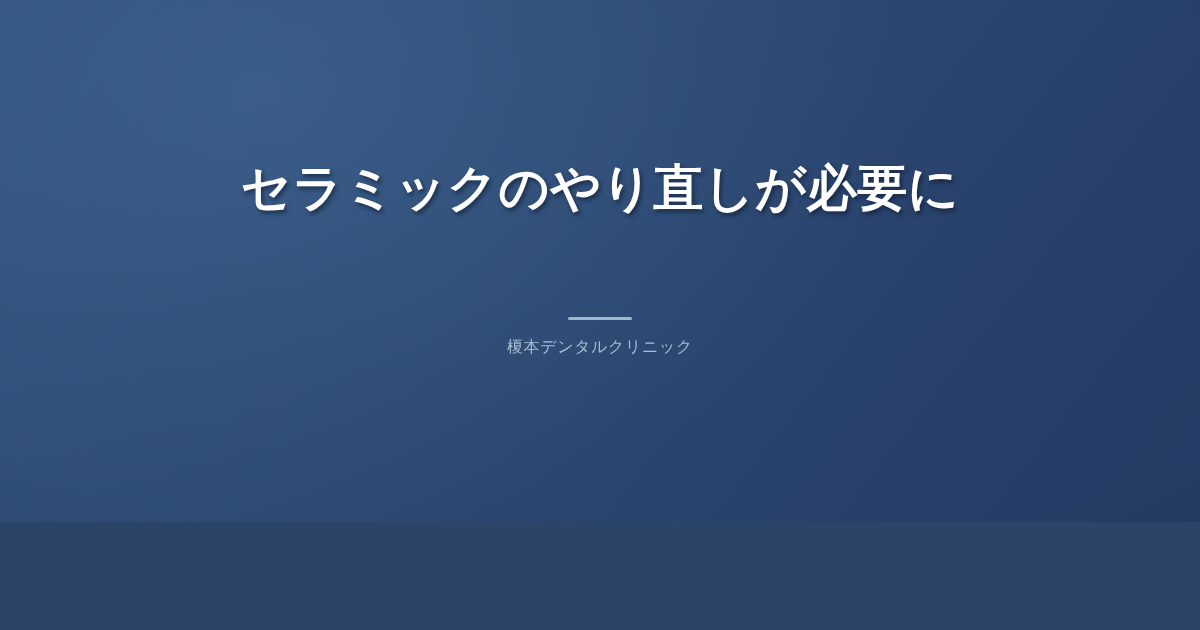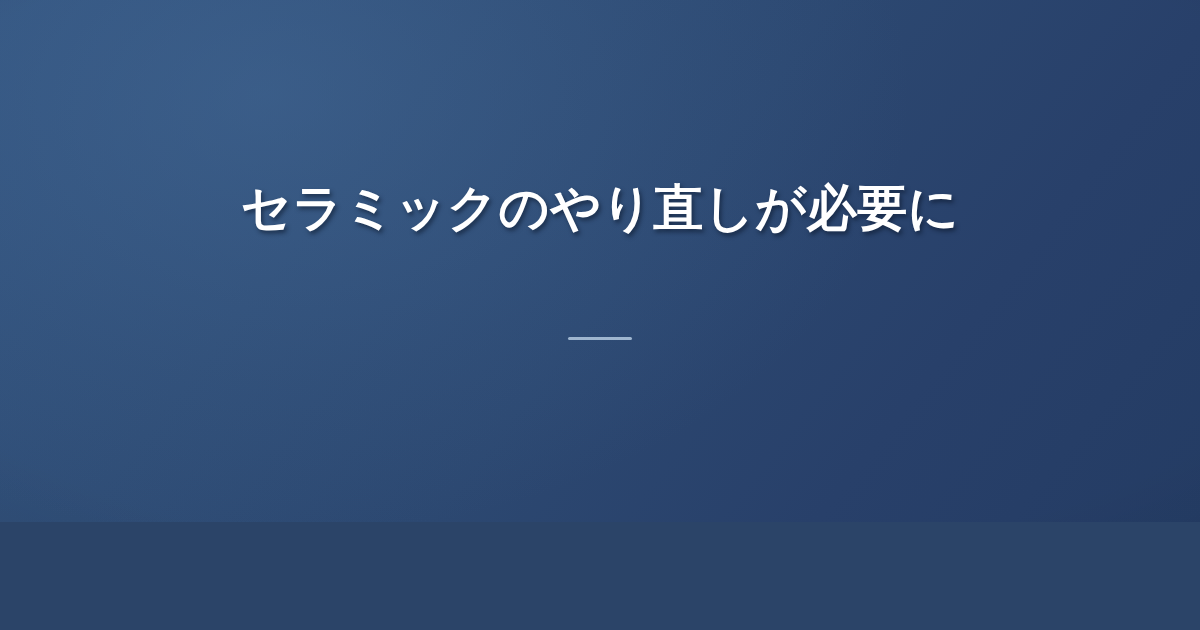--- a/index.html
+++ b/index.html
@@ -106,16 +106,17 @@
   <div class="vignette"></div>
 
   <div class="content">
 
     <h1 class="headline">
       <span class="line">セラミックのやり直しが必要に</span>
     </h1>
 
     <div class="divider"></div>
 
+    <p class="byline">榎本デンタルクリニック</p>
 
   </div>
 
 </div>
 
 </body></html>

